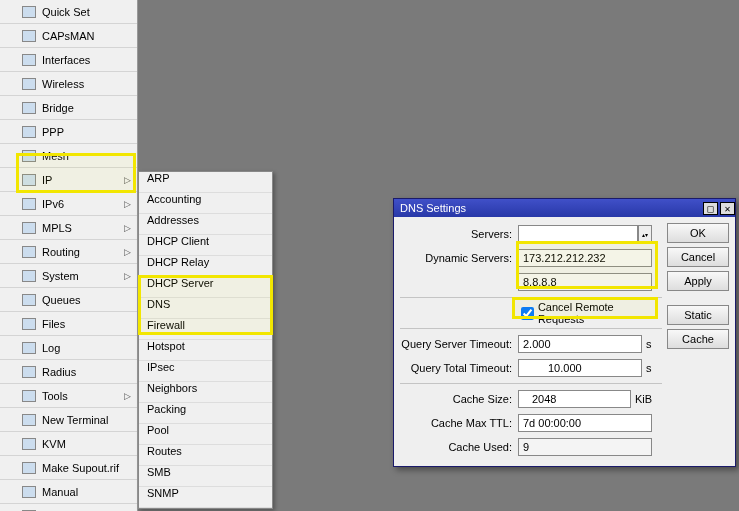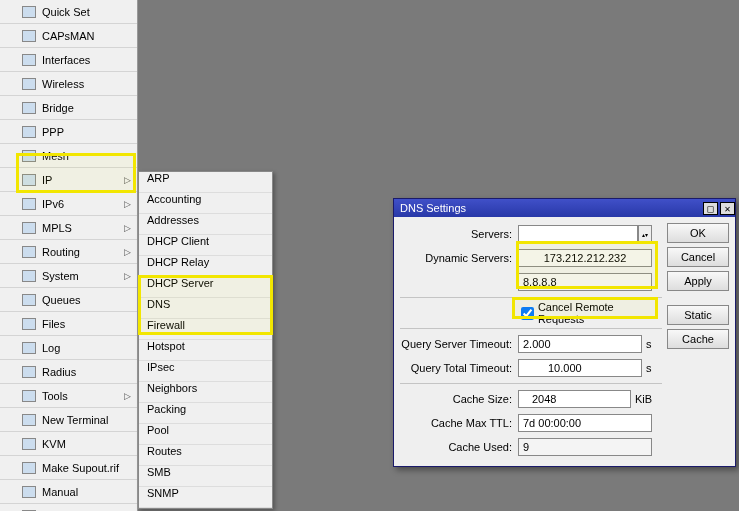--- a/index.html
+++ b/index.html
@@ -334,21 +334,21 @@
   </div>
   <div class="dns-body">
     <div style="width:262px;">
       <div class="row">
         <div class="lbl">Servers:</div>
         <input class="fld" style="width: 120px;" value="">
         <div class="updown">▴▾</div>
       </div>
       <div class="row">
         <div class="lbl">Dynamic Servers:</div>
-        <input class="fld" style="width: 134px; text-align: center;" readonly="" value="173.212.212.232">
+        <input class="fld" style="width: 134px;" readonly="" value="173.212.212.232">
       </div>
       <div class="row">
         <div class="lbl"></div>
         <input class="fld" style="width: 134px;" readonly="" value="8.8.8.8">
       </div>
       <div class="divider"></div>
       <div class="row">
         <div class="lbl"></div>
         <input type="checkbox" class="ck" checked="" style="">
         <span>Cancel Remote Requests</span>

